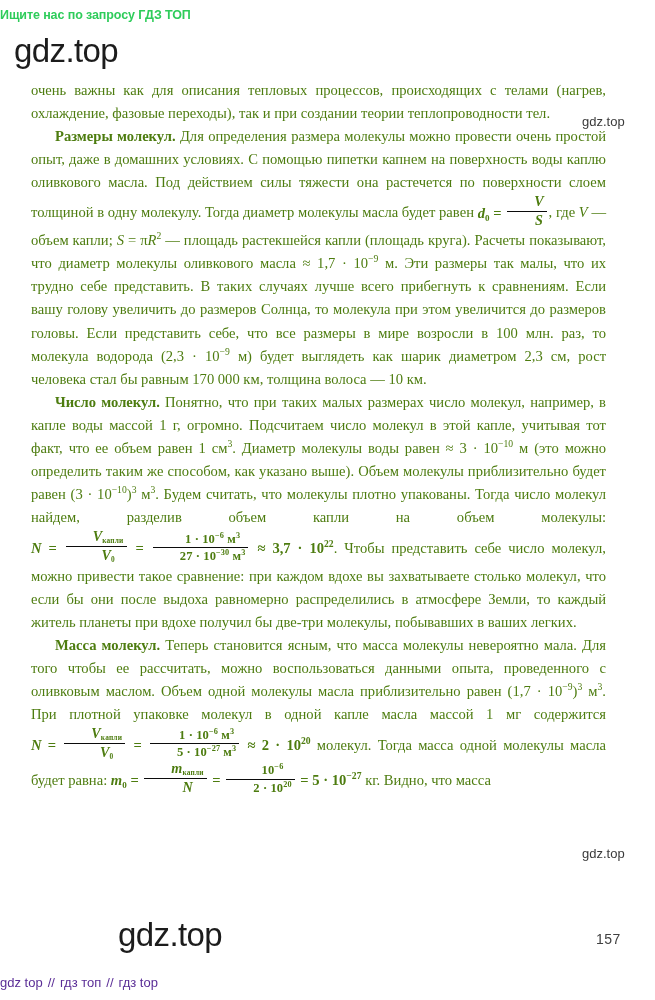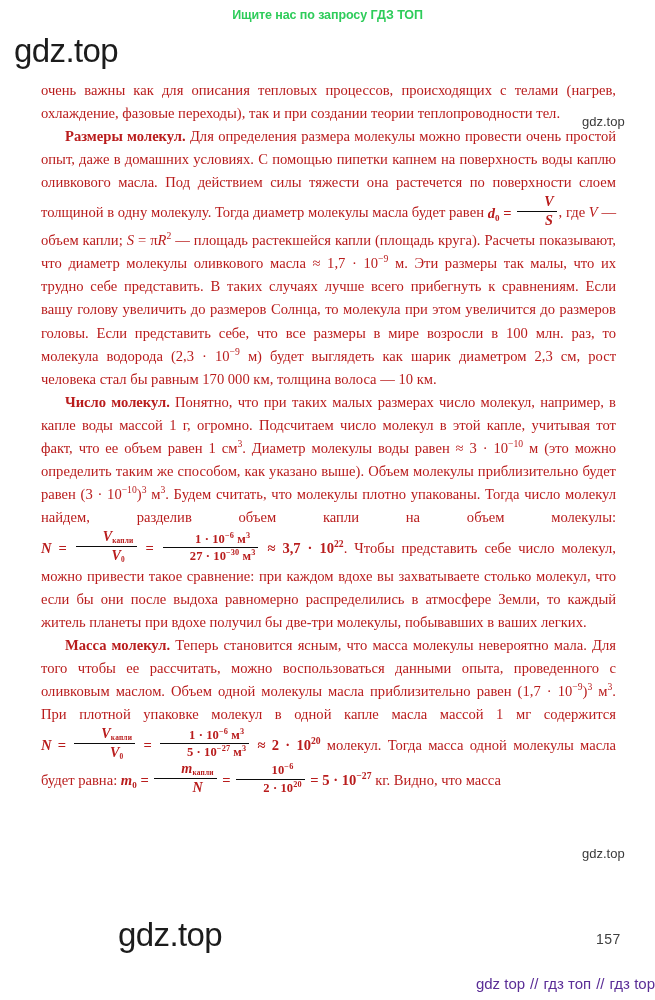--- a/index.html
+++ b/index.html
@@ -15,21 +15,21 @@
     font-family: "Liberation Serif", serif;
     color: #0b0b0b;
   }
 
   
   .promo {
     position: absolute;
     top: 8px;
     left: 0;
     width: 655px;
-    text-align: center;
+    text-align: left;
     font-family: "Liberation Sans", sans-serif;
     font-size: 12.5px;
     font-weight: 700;
     color: #2ecc5a;
     letter-spacing: -0.1px;
     white-space: nowrap;
   }
 
   
   .brand-top {
@@ -78,43 +78,43 @@
     color: #404040;
     letter-spacing: 0.5px;
   }
 
   
   .footer-links {
     position: absolute;
     top: 975px;
     left: 0;
     width: 655px;
-    text-align: right;
+    text-align: left;
     font-family: "Liberation Sans", sans-serif;
-    font-size: 15px;
+    font-size: 13px;
     color: #5a2d96;
     white-space: nowrap;
   }
   .footer-links .sep {
     display: inline-block;
     padding: 0 5px;
     color: #5a2d96;
   }
 
   
   .column {
     position: absolute;
     top: 79px;
-    left: 41px;
+    left: 31px;
     width: 575px;
     font-size: 14.6px;
     line-height: 23.1px;
     text-align: justify;
     text-justify: inter-word;
-    color: #b91c1c;
+    color: #4d7c0f;
     font-family: "Liberation Serif", serif;
   }
   .column p {
     margin: 0;
     text-align: justify;
   }
   .column p.indent {
     text-indent: 24px;
   }
   .run-head {

